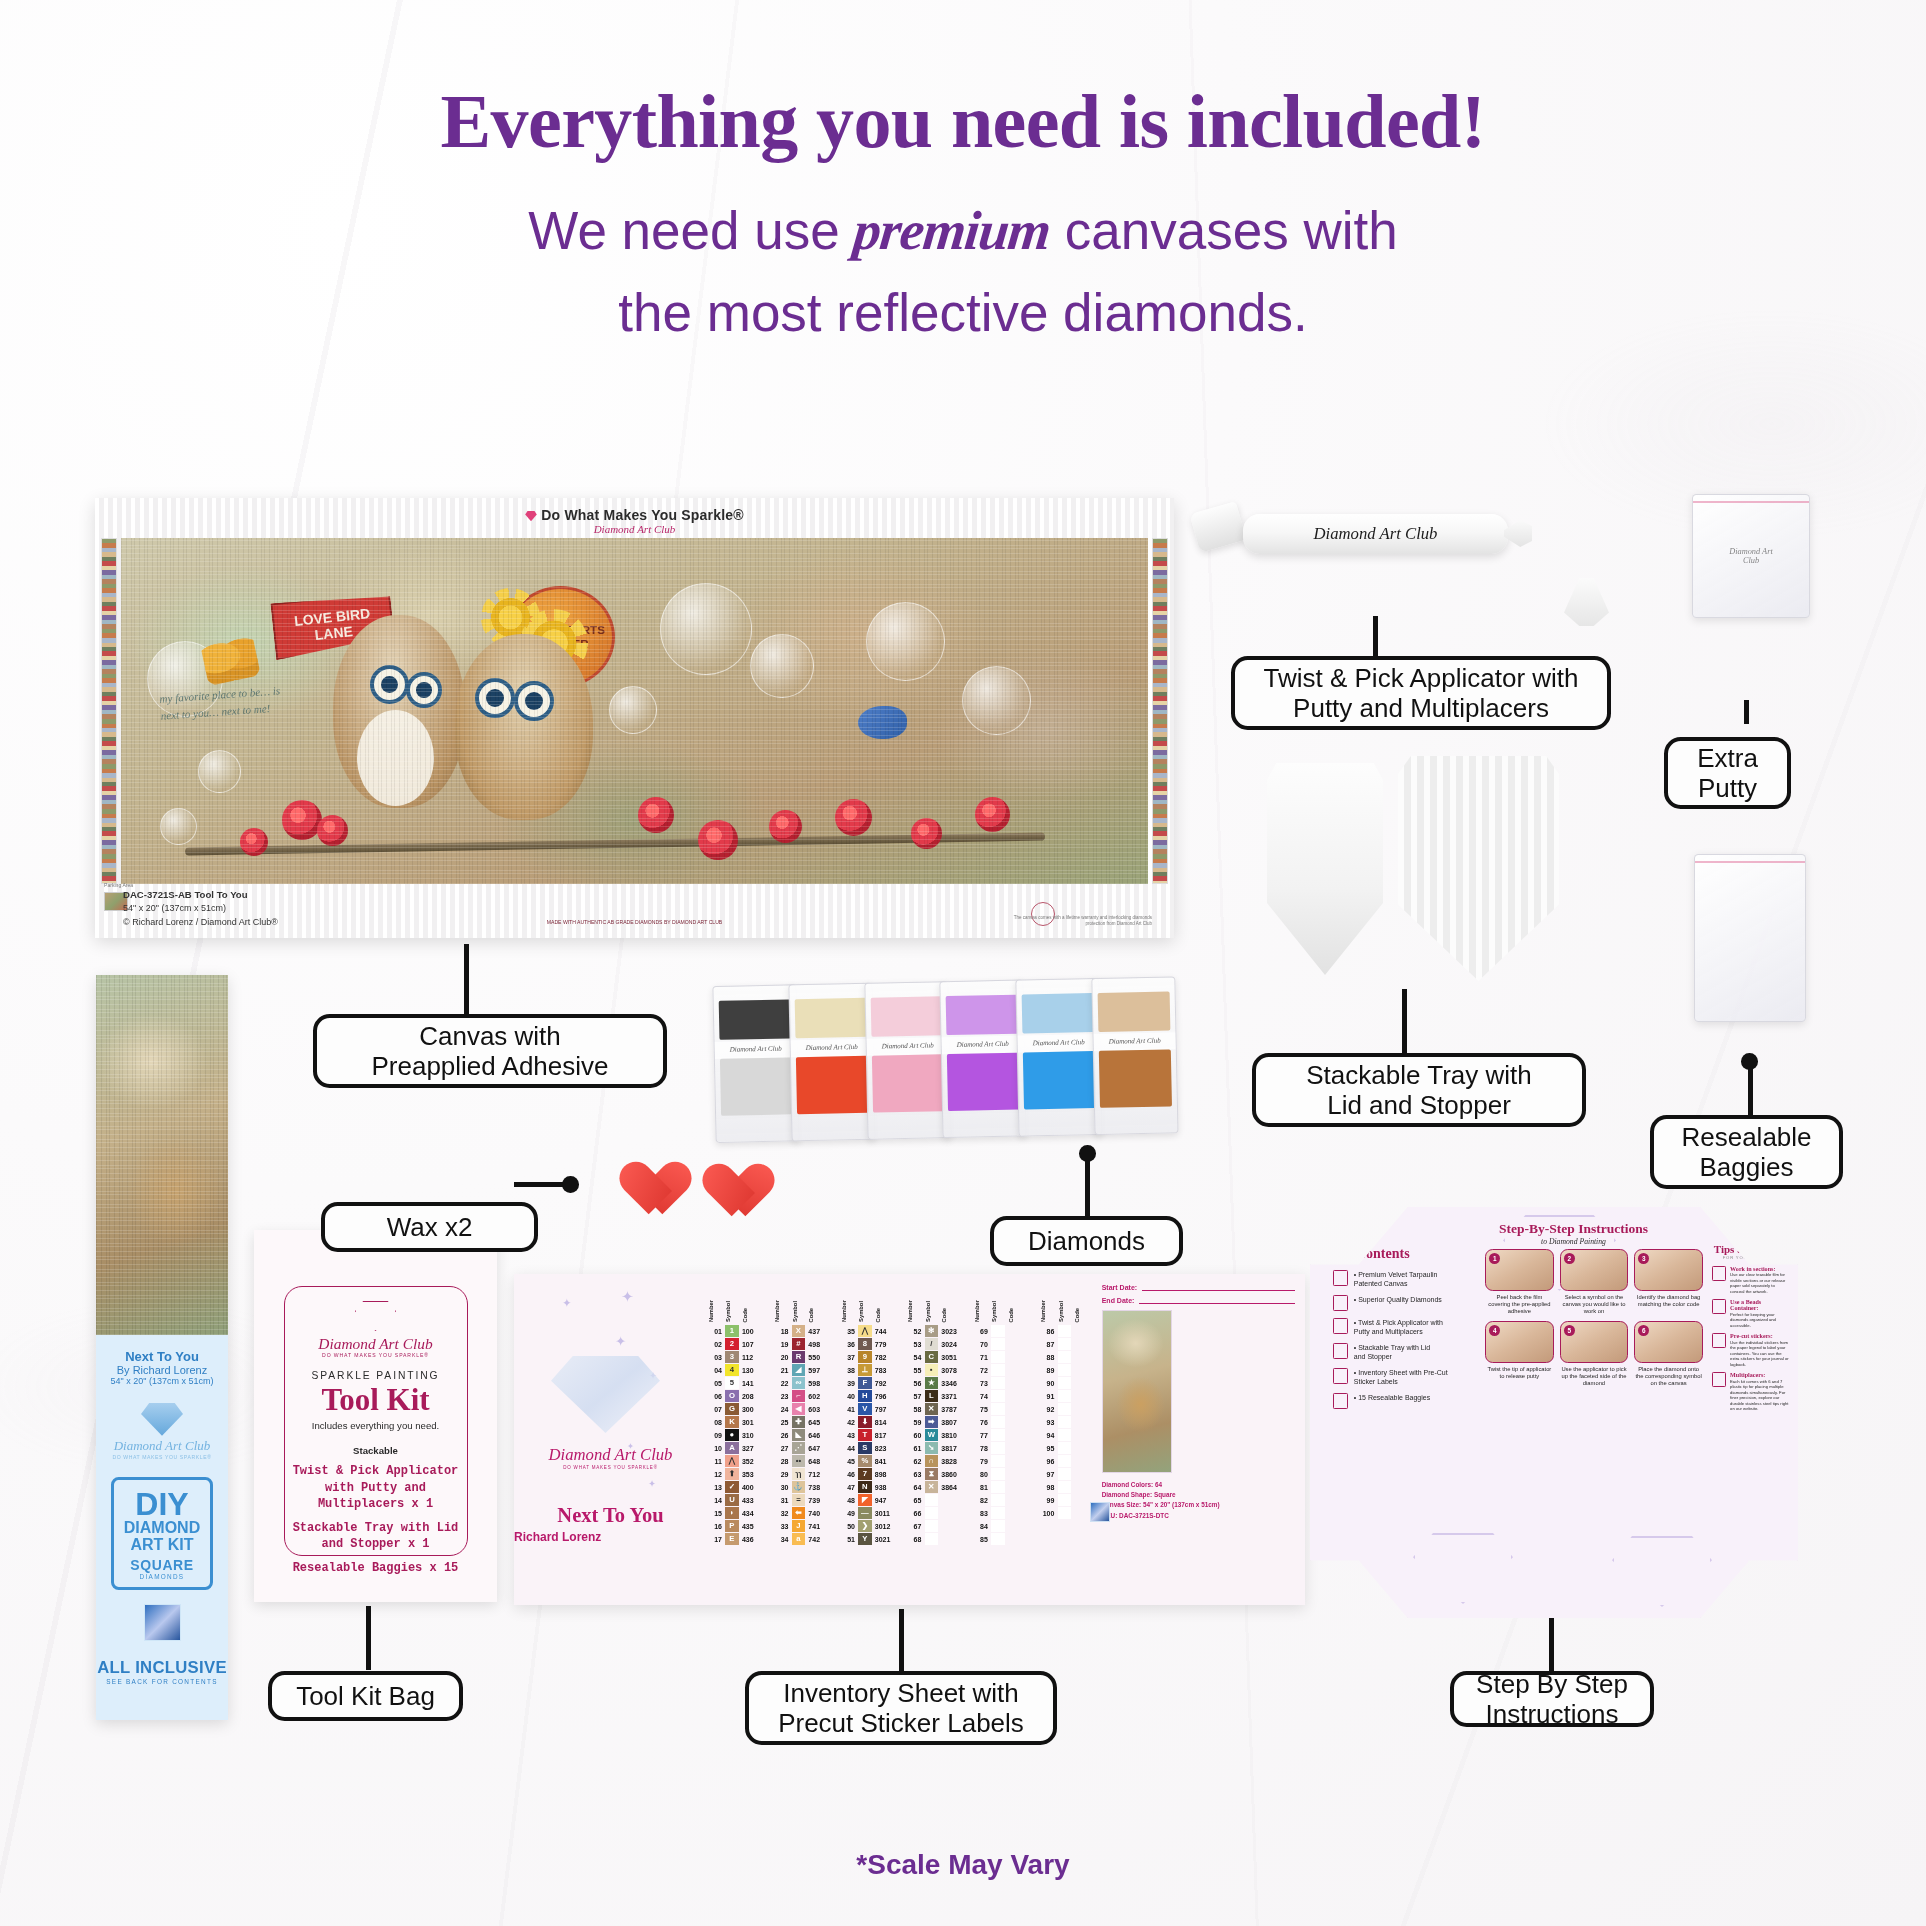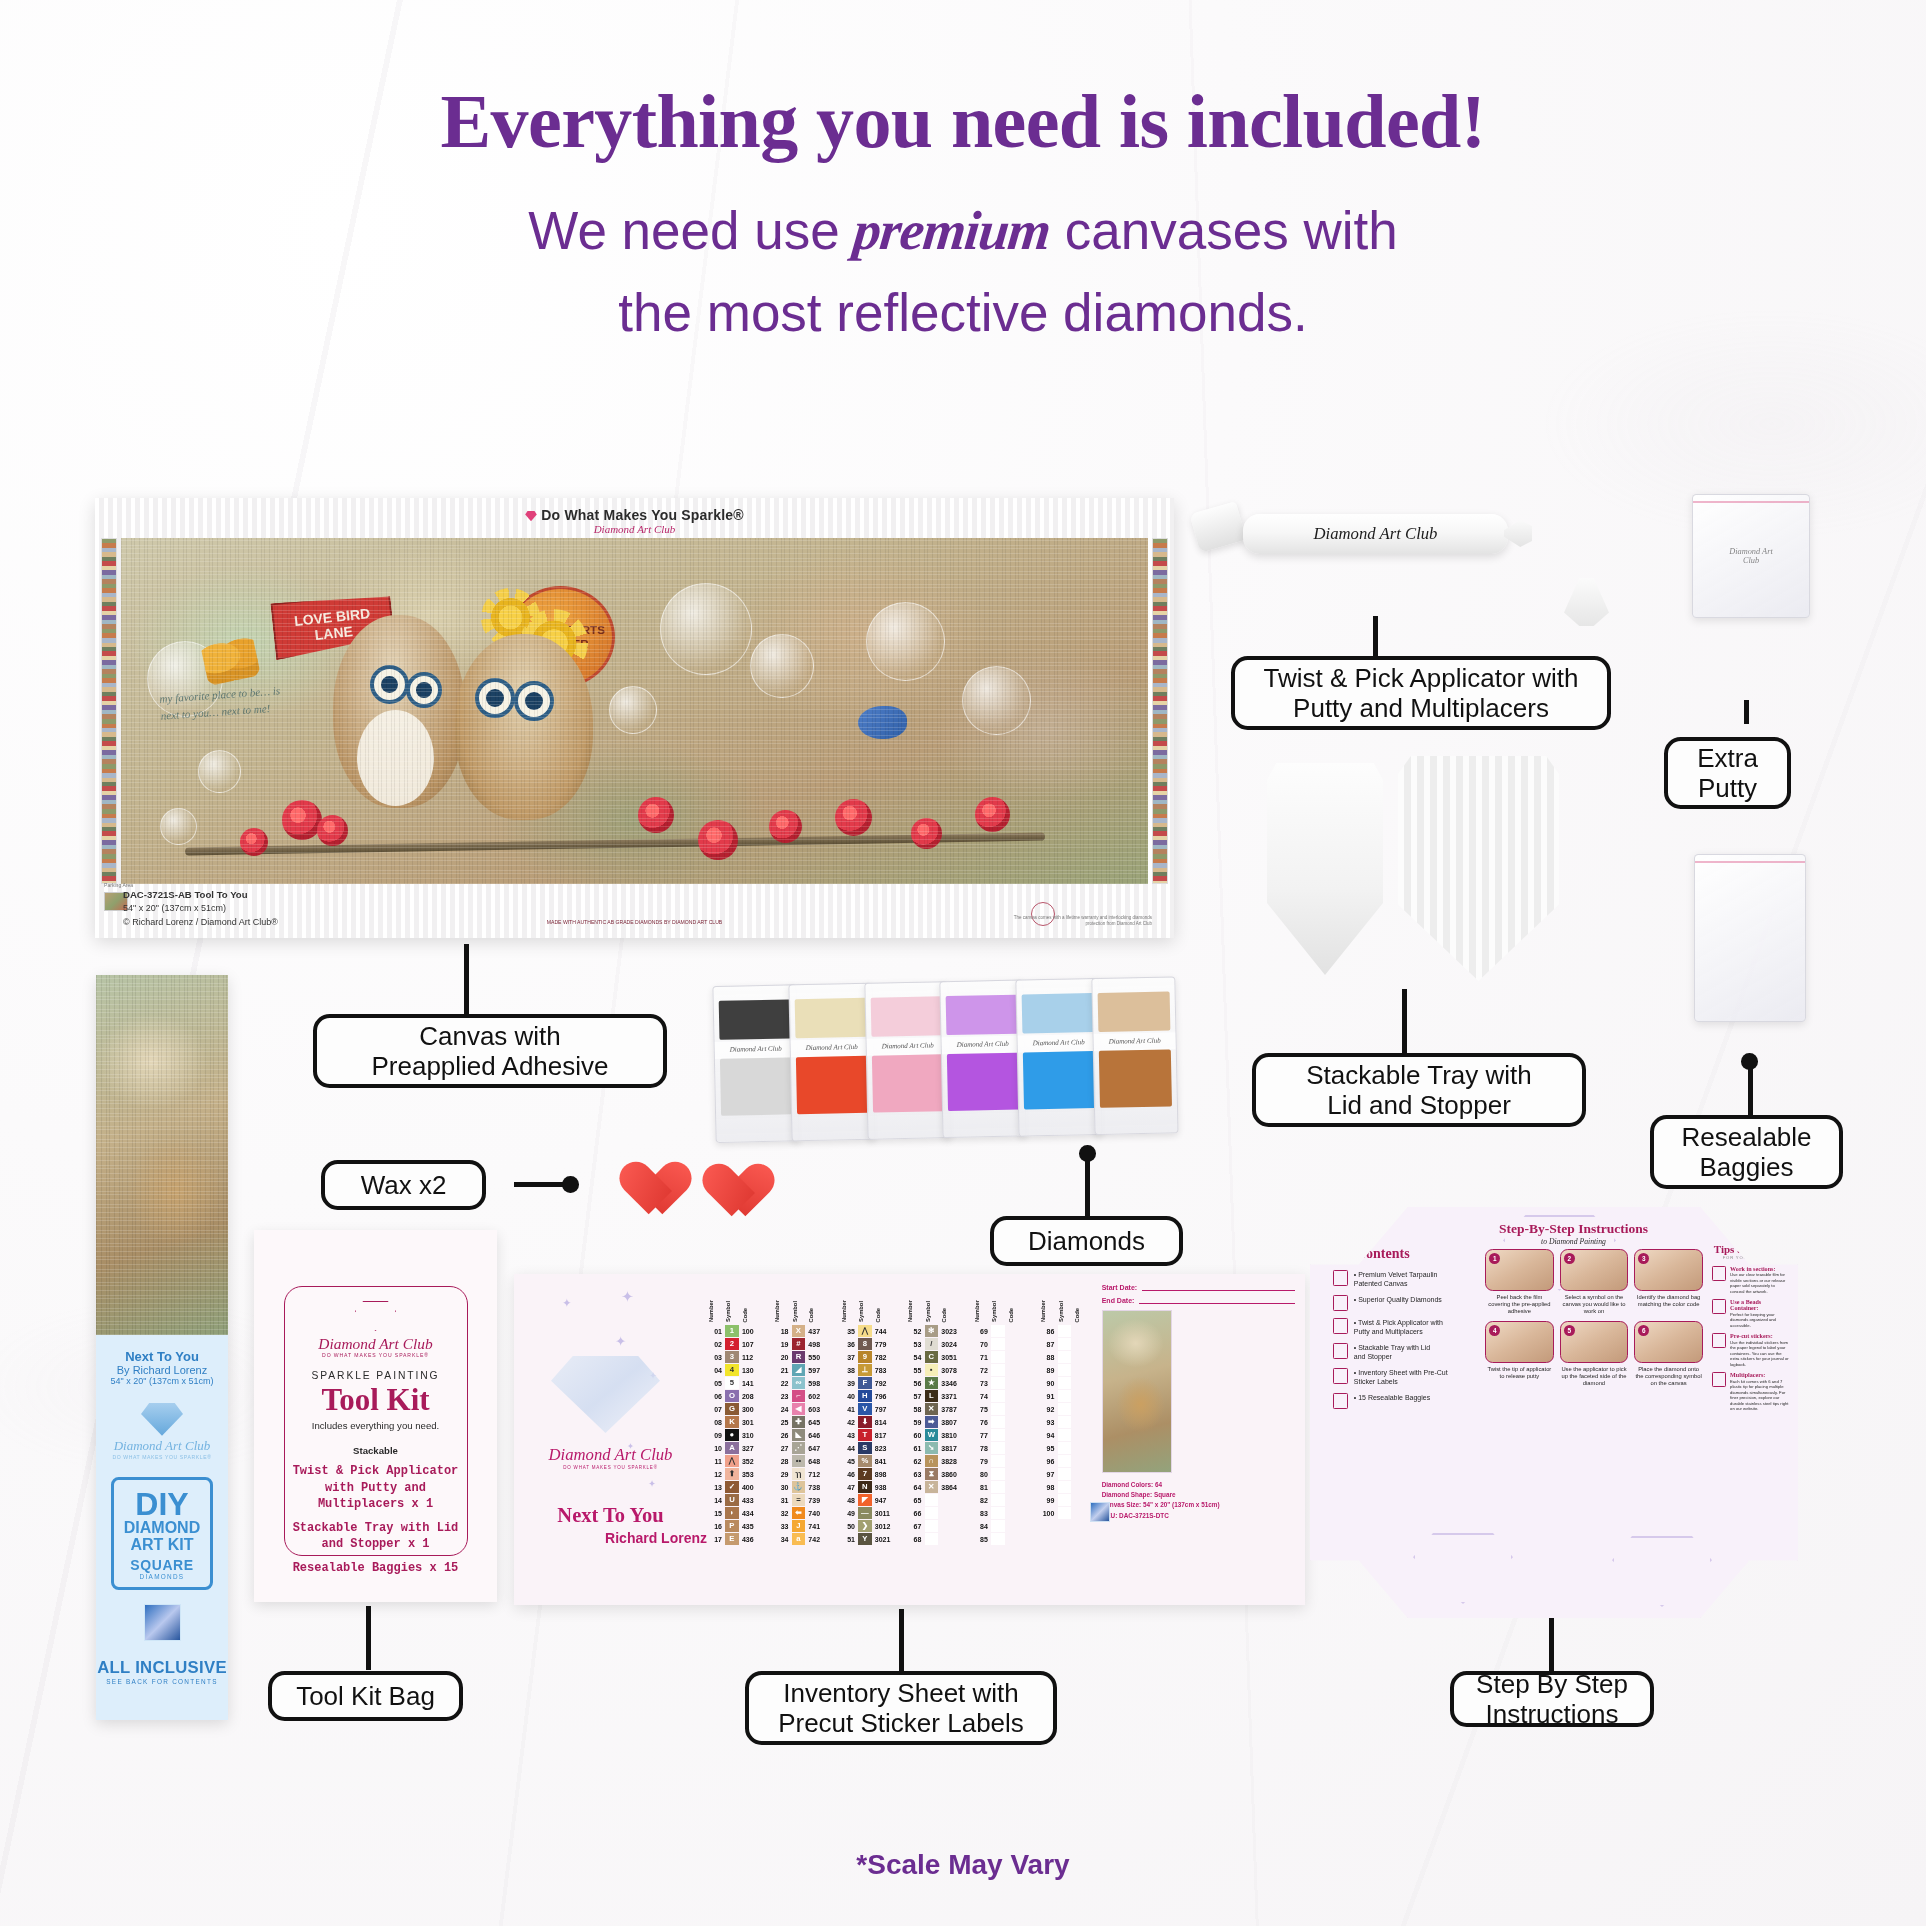--- a/index.html
+++ b/index.html
@@ -192,22 +192,22 @@
   .inv-left{position:absolute;left:0;top:0;width:193px;height:100%;}
   .inv-gem{position:absolute;left:37px;top:82px;width:109px;height:77px;
     background:linear-gradient(140deg,#e2eaf6,#c9d8ef,#eef2fa);
     clip-path:polygon(20% 0,80% 0,100% 32%,50% 100%,0 32%);opacity:.75;}
   .inv-dac{position:absolute;left:0;right:0;top:171px;text-align:center;
     font-family:"Liberation Serif",serif;font-style:italic;font-size:16.7px;color:#b8196a;}
   .inv-dac small{display:block;font-family:"Liberation Sans",sans-serif;font-style:normal;
     font-size:4.5px;letter-spacing:0.8px;}
   .inv-title{position:absolute;left:0;right:0;top:230px;text-align:center;
     font-family:"Liberation Serif",serif;font-weight:bold;font-size:20.5px;color:#b8196a;}
-  .inv-author{position:absolute;left:0;right:0;top:256px;text-align:right;
-    font-size:14px;font-weight:bold;color:#b8196a;}
+  .inv-author{position:absolute;left:0;right:0;top:256px;text-align:left;
+    font-size:12px;font-weight:bold;color:#b8196a;}
   .sparkle{position:absolute;color:#c9bfe8;font-size:11.6px;}
   .chart-area{position:absolute;left:194px;top:13px;right:205px;bottom:9px;display:flex;gap:14px;}
   .chart-col{display:flex;flex-direction:column;}
   .chart-head{display:flex;gap:3.2px;height:35px;align-items:flex-end;margin-bottom:2.6px;}
   .chart-head span{writing-mode:vertical-rl;transform:rotate(180deg);font-size:5.8px;font-weight:bold;color:#222;}
   .chart-head .h-num{width:14px;text-align:center;}
   .chart-head .h-sym{width:13.5px;text-align:center;}
   .chart-head .h-code{width:18.6px;text-align:center;}
   .crow{display:flex;gap:3.2px;align-items:center;height:13px;}
   .cnum{width:14px;font-size:7px;font-weight:bold;color:#111;text-align:right;}
@@ -1195,21 +1195,21 @@
     <span style="white-space:pre-line">Resealable
 Baggies</span>
   </div>
 
 <div class="leader v" style="left:464px;top:944px;height:71px"></div>
 <div class="callout" style="left:313px;top:1014px;width:354px;height:74px">
     <span style="white-space:pre-line">Canvas with
 Preapplied Adhesive</span>
   </div>
 
-<div class="callout" style="left:321px;top:1160px;width:165px;height:50px">
+<div class="callout" style="left:321px;top:1202px;width:217px;height:50px">
     <span>Wax x2</span>
   </div>
 <div class="leader h" style="left:514px;top:1182px;width:55px"></div>
 <div class="dot" style="left:562px;top:1176px"></div>
 
 <div class="dot" style="left:1079px;top:1145px"></div>
 <div class="leader v" style="left:1085px;top:1153px;height:63px"></div>
 <div class="callout" style="left:990px;top:1216px;width:193px;height:50px">
     <span>Diamonds</span>
   </div>

